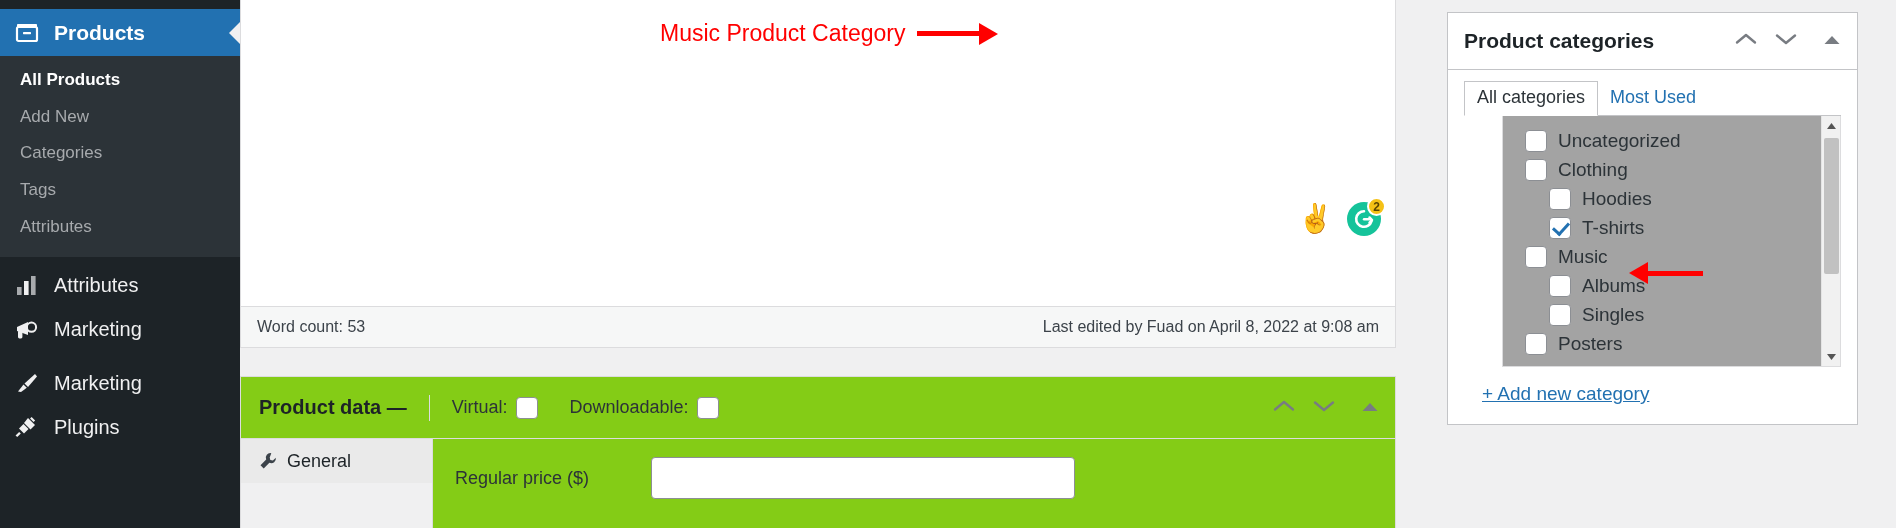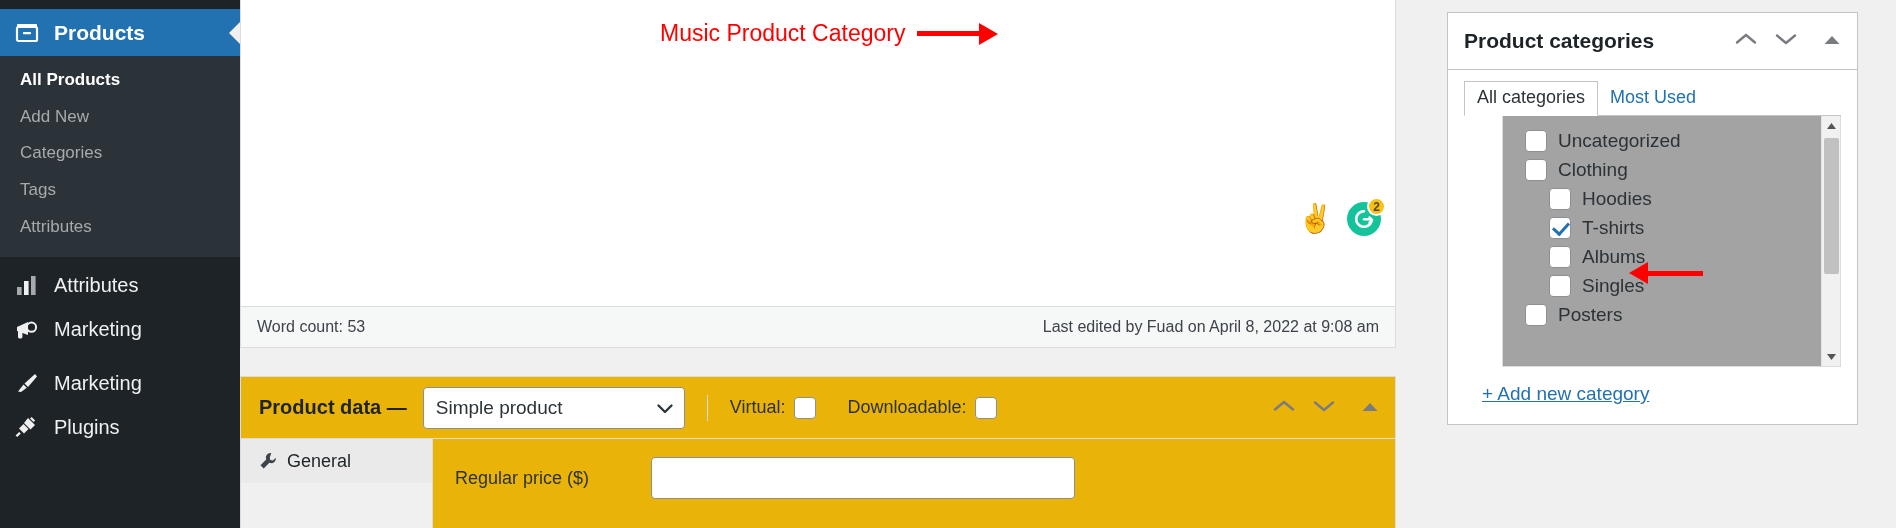--- a/index.html
+++ b/index.html
@@ -121,21 +121,21 @@
     display: flex; align-items: center; justify-content: space-between;
     padding: 0 16px;
     font-size: 16px;
     color: #3c434a;
   }
 
   
   #productdata-box {
     position: absolute; left: 0px; top: 376px;
     width: 1156px; height: 152px;
-    background: #eab308;
+    background: #84cc16;
     border: 1px solid #dcdcde;
     border-bottom: none;
   }
   #pd-header {
     height: 62px;
     display: flex; align-items: center;
     padding: 0 18px;
     position: relative;
     border-bottom: 1px solid #dcdcde;
   }
@@ -456,28 +456,20 @@
       <div id="editor-statusbar">
         <span>Word count: 53</span>
         <span>Last edited by Fuad on April 8, 2022 at 9:08 am</span>
       </div>
     </section>
 
     <section id="productdata-box">
       <div id="pd-header">
         <span id="pd-title">Product data —</span>
 
-        <div id="pd-select">
-          <span>Simple product</span>
-          <span class="chev">
-            <svg width="16" height="10" viewBox="0 0 16 10">
-                <path d="M1.5 1.5 L8 8 L14.5 1.5" stroke="#2c3338" stroke-width="2.3" fill="none" stroke-linecap="round" stroke-linejoin="round"></path>
-              </svg>
-          </span>
-        </div>
 
         <span class="pd-divider"></span>
 
         <label class="pd-checkfield">
           <span>Virtual:</span>
           <span class="cb"></span>
         </label>
 
         <label class="pd-checkfield">
           <span>Downloadable:</span>
@@ -561,20 +553,24 @@
               <span class="cb"></span>
               <span>Clothing</span>
             </label>
             <label class="cat-item child">
               <span class="cb"></span>
               <span>Hoodies</span>
             </label>
             <label class="cat-item child">
               <span class="cb checked"></span>
               <span>T-shirts</span>
+            </label>
+            <label class="cat-item">
+              <span class="cb"></span>
+              <span>Music</span>
             </label>
             <label class="cat-item child">
               <span class="cb"></span>
               <span>Albums</span>
             </label>
             <label class="cat-item child">
               <span class="cb"></span>
               <span>Singles</span>
             </label>
             <label class="cat-item">

